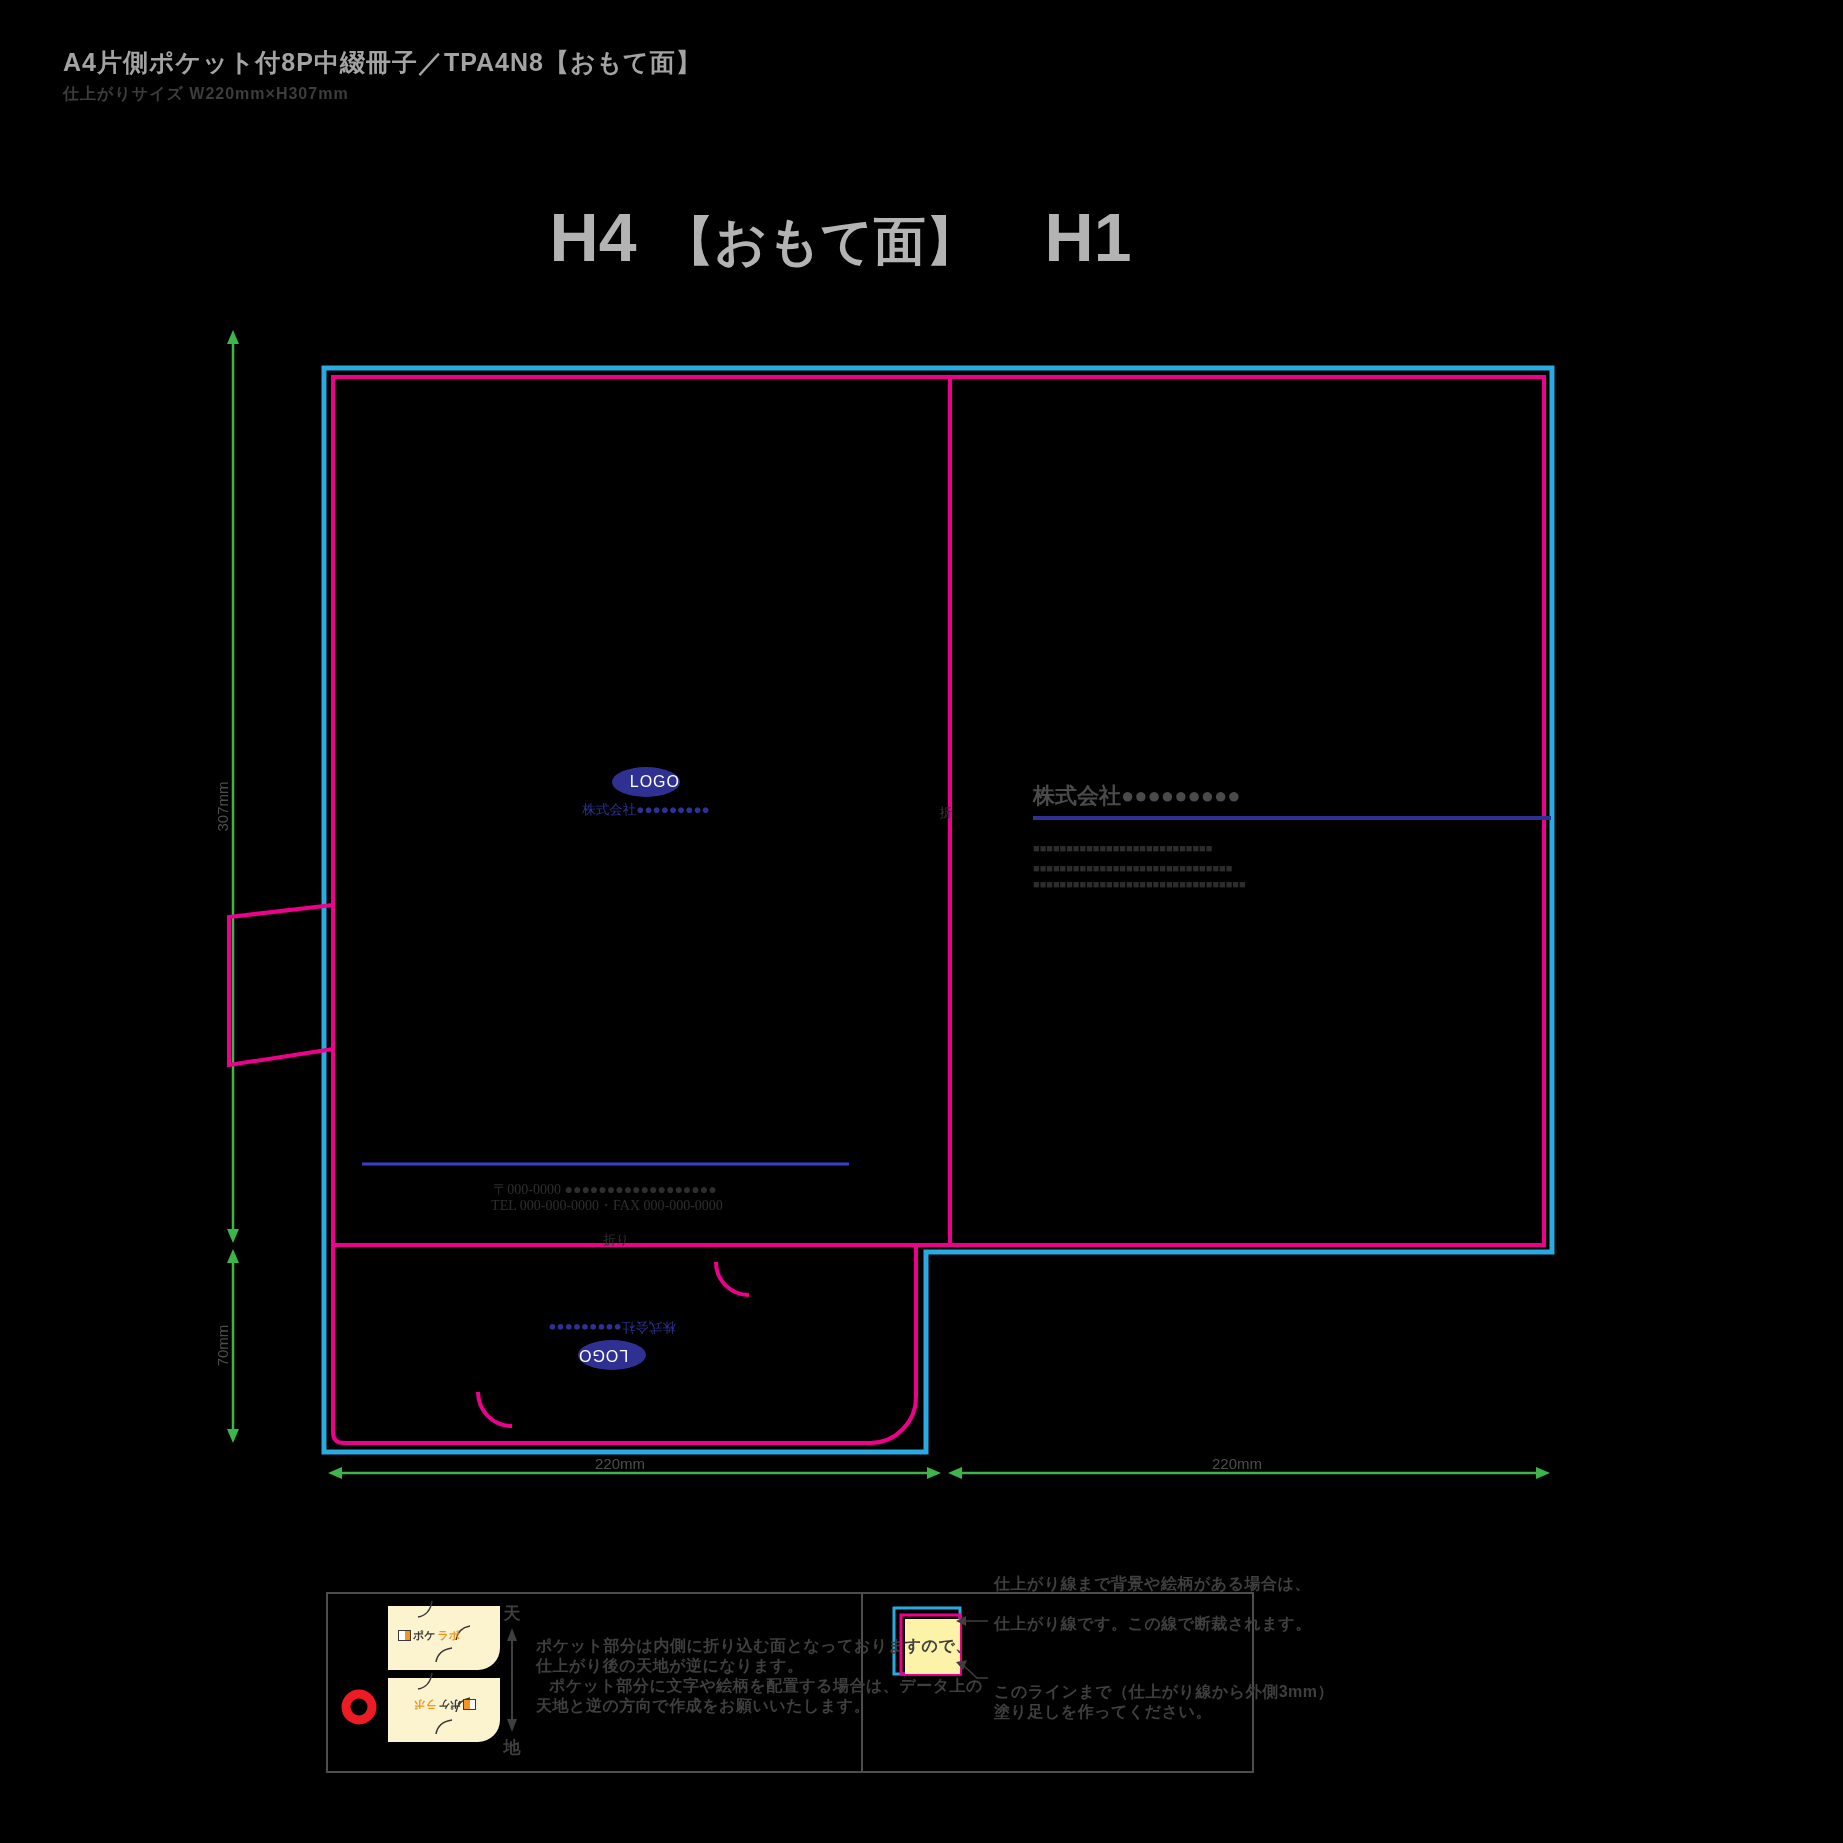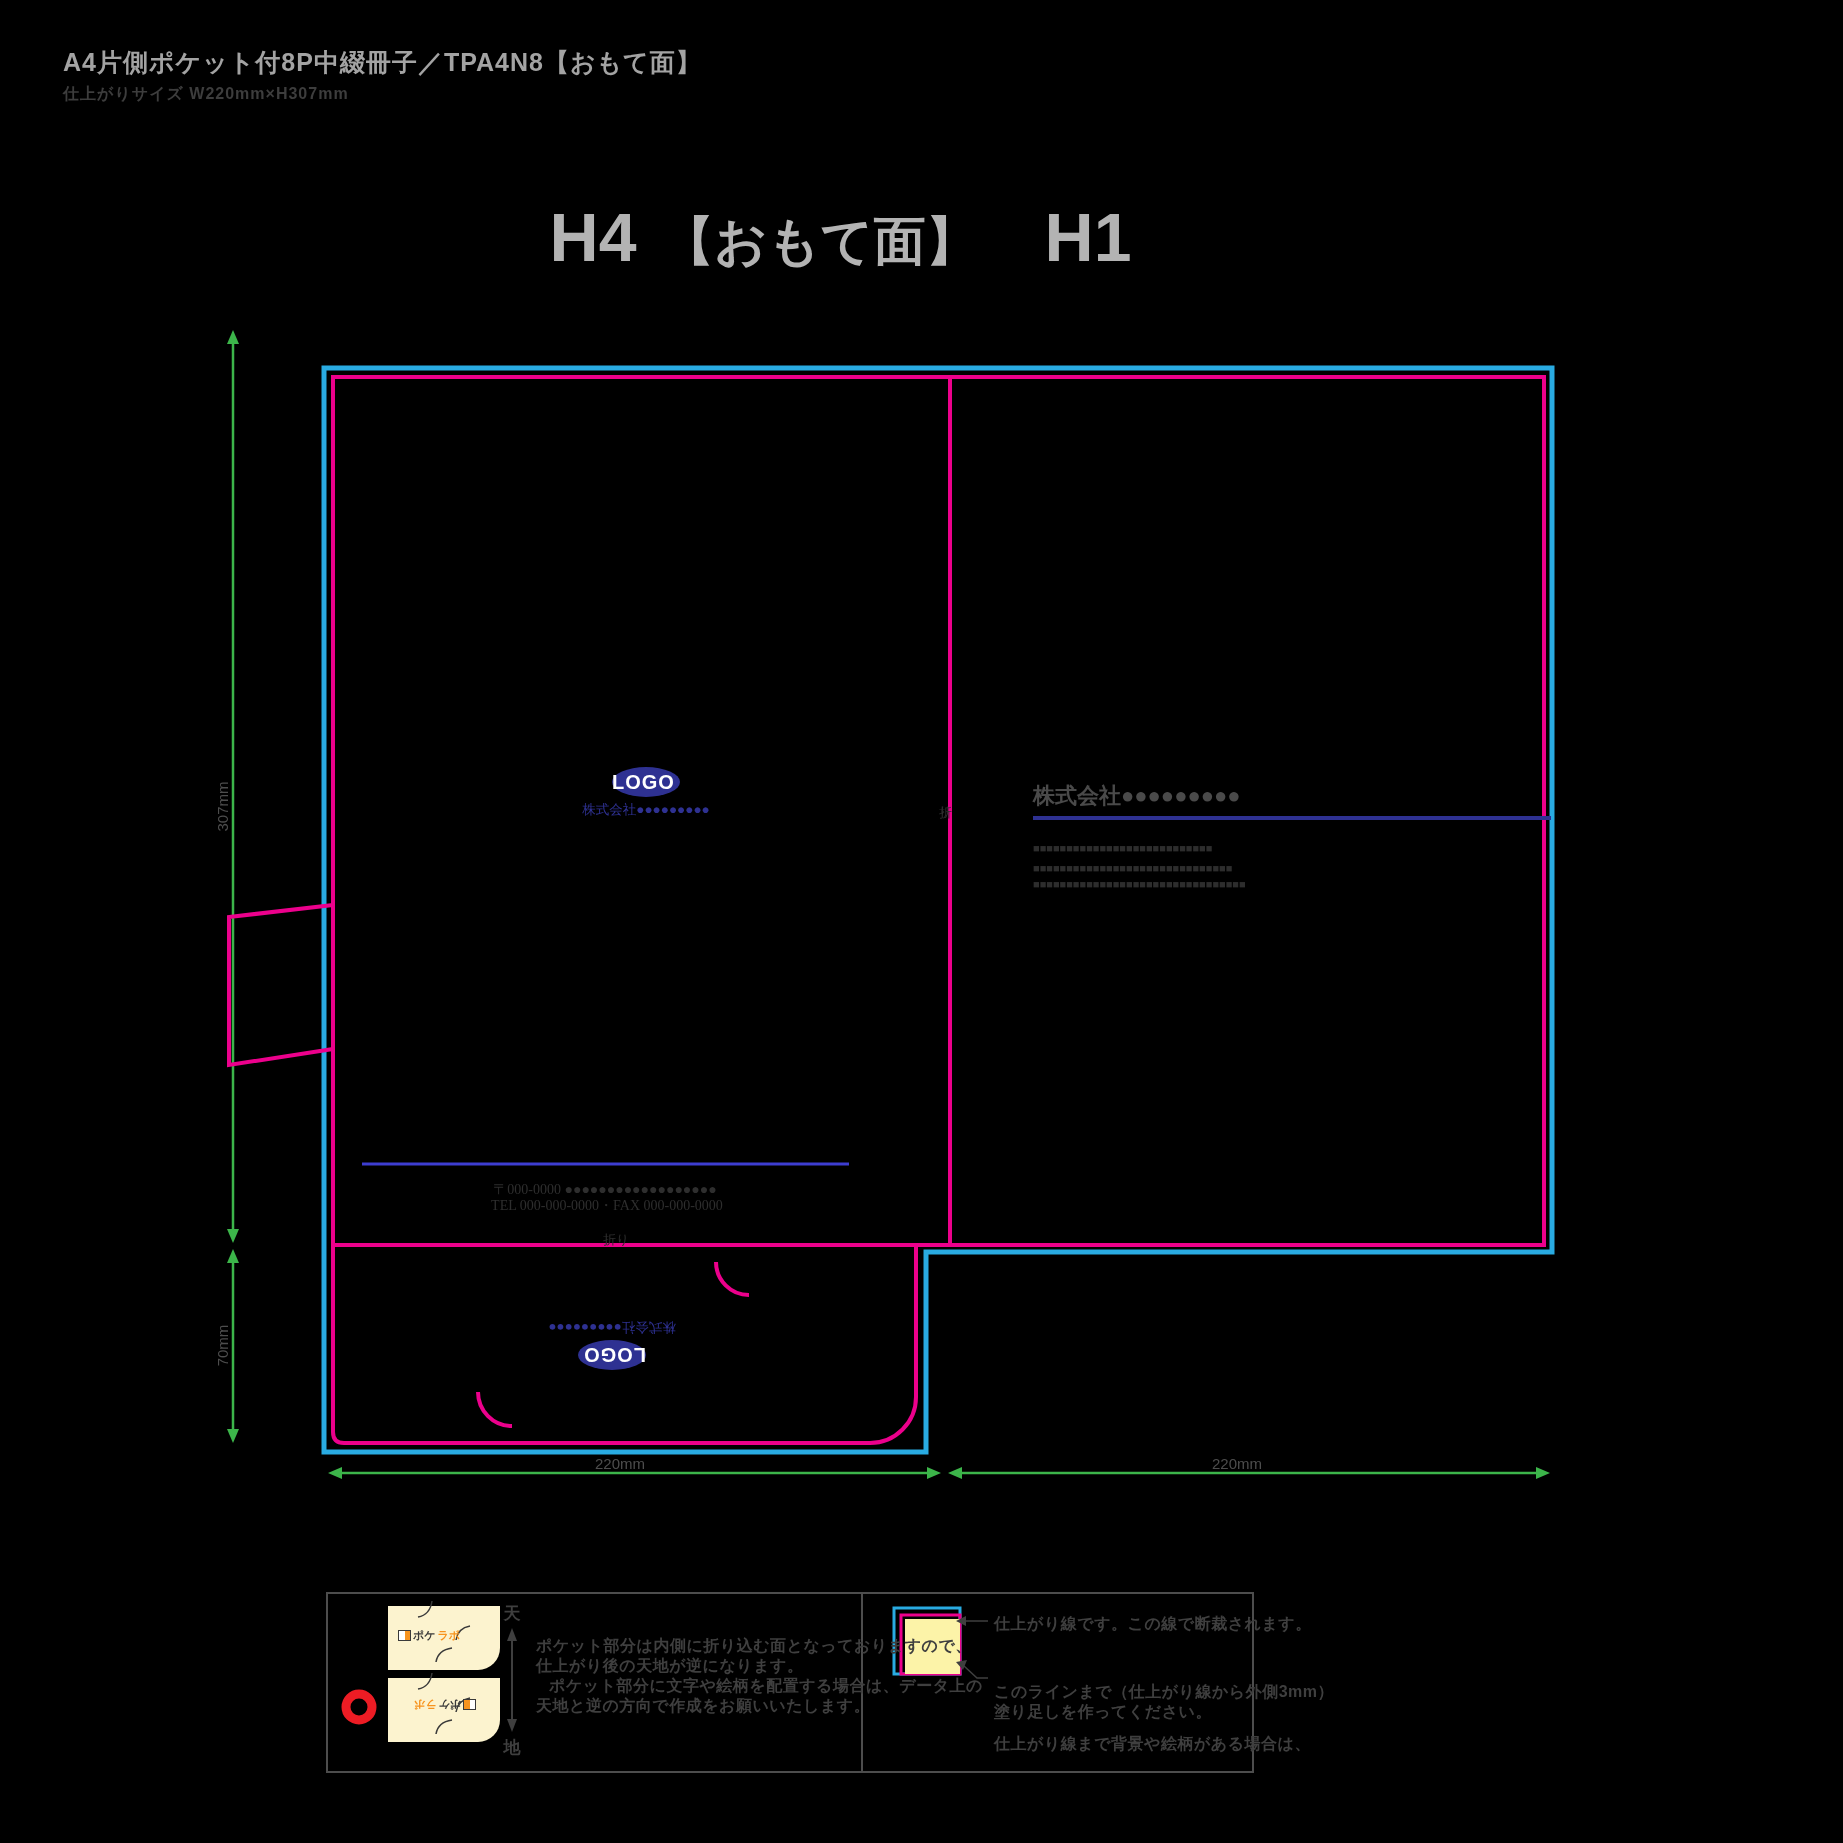--- a/index.html
+++ b/index.html
@@ -6,21 +6,21 @@
   #canvas{position:relative;width:1843px;height:1843px;background:#000;overflow:hidden;
           font-family:"Liberation Sans", sans-serif;}
   .abs{position:absolute;}
   svg{position:absolute;left:0;top:0;}
   .title{color:#a3a3a3;font-size:25px;font-weight:bold;letter-spacing:1px;}
   .subtitle{color:#3d3d3d;font-size:16px;font-weight:bold;letter-spacing:1px;}
   .hdr{color:#b3b3b3;font-weight:bold;white-space:nowrap;transform:translateX(-50%);}
   .hdr-num{font-size:68px;}
   .hdr-side{font-size:52px;}
   .logo-oval{position:absolute;width:68px;height:30px;background:#2e3192;border-radius:50%;
-             color:#fff;font-weight:bold;font-size:20px;text-align:left;line-height:30px;letter-spacing:1px;}
+             color:#fff;font-weight:normal;font-size:16px;text-align:right;line-height:30px;letter-spacing:1px;}
   .blue-company{position:absolute;width:200px;text-align:center;color:#2e3192;font-size:13.5px;white-space:nowrap;}
   .h1-company{color:#4a4a4a;font-size:22px;font-weight:bold;white-space:nowrap;}
   .sq-row{color:#2d2d2d;font-size:11px;line-height:12px;white-space:nowrap;}
   .tiny-serif{font-family:Liberation Serif, serif;color:#2e2e2e;font-size:14px;white-space:nowrap;transform:translateX(-50%);}
   .fold-lbl{color:#2e2e2e;font-size:13px;white-space:nowrap;}
   .fold-vert{color:#2e2e2e;font-size:13px;writing-mode:vertical-rl;text-orientation:upright;}
   .dim-lbl{color:#4d4d4d;font-size:15px;white-space:nowrap;text-align:center;}
   .dim-rot{transform:rotate(-90deg);width:84px;}
   .leg-txt{color:#3f3f3f;font-size:16px;font-weight:bold;white-space:nowrap;letter-spacing:0.5px;}
   .ten-chi{color:#3f3f3f;font-size:17px;font-weight:bold;transform:translateX(-50%);}
@@ -157,17 +157,17 @@
       <span class="accent">ラボ</span>
     </div>
   </div>
 
   <div class="abs leg-txt" style="left:536px;top:1636px;">ポケット部分は内側に折り込む面となっておりますので、</div>
   <div class="abs leg-txt" style="left:536px;top:1656px;">仕上がり後の天地が逆になります。</div>
   <div class="abs leg-txt" style="left:508px;top:1676px;margin-left:41px;">ポケット部分に文字や絵柄を配置する場合は、データ上の</div>
   <div class="abs leg-txt" style="left:536px;top:1696px;">天地と逆の方向で作成をお願いいたします。</div>
 
   <div class="abs leg-txt" style="left:994px;top:1614px;">仕上がり線です。この線で断裁されます。</div>
-  <div class="abs leg-txt" style="left:994px;top:1734px;">仕上がり線まで背景や絵柄がある場合は、</div>
+  <div class="abs leg-txt" style="left:994px;top:1574px;">仕上がり線まで背景や絵柄がある場合は、</div>
   <div class="abs leg-txt" style="left:994px;top:1682px;">このラインまで（仕上がり線から外側3mm）</div>
   <div class="abs leg-txt" style="left:994px;top:1702px;">塗り足しを作ってください。</div>
 
 </div>
 
 </body></html>

